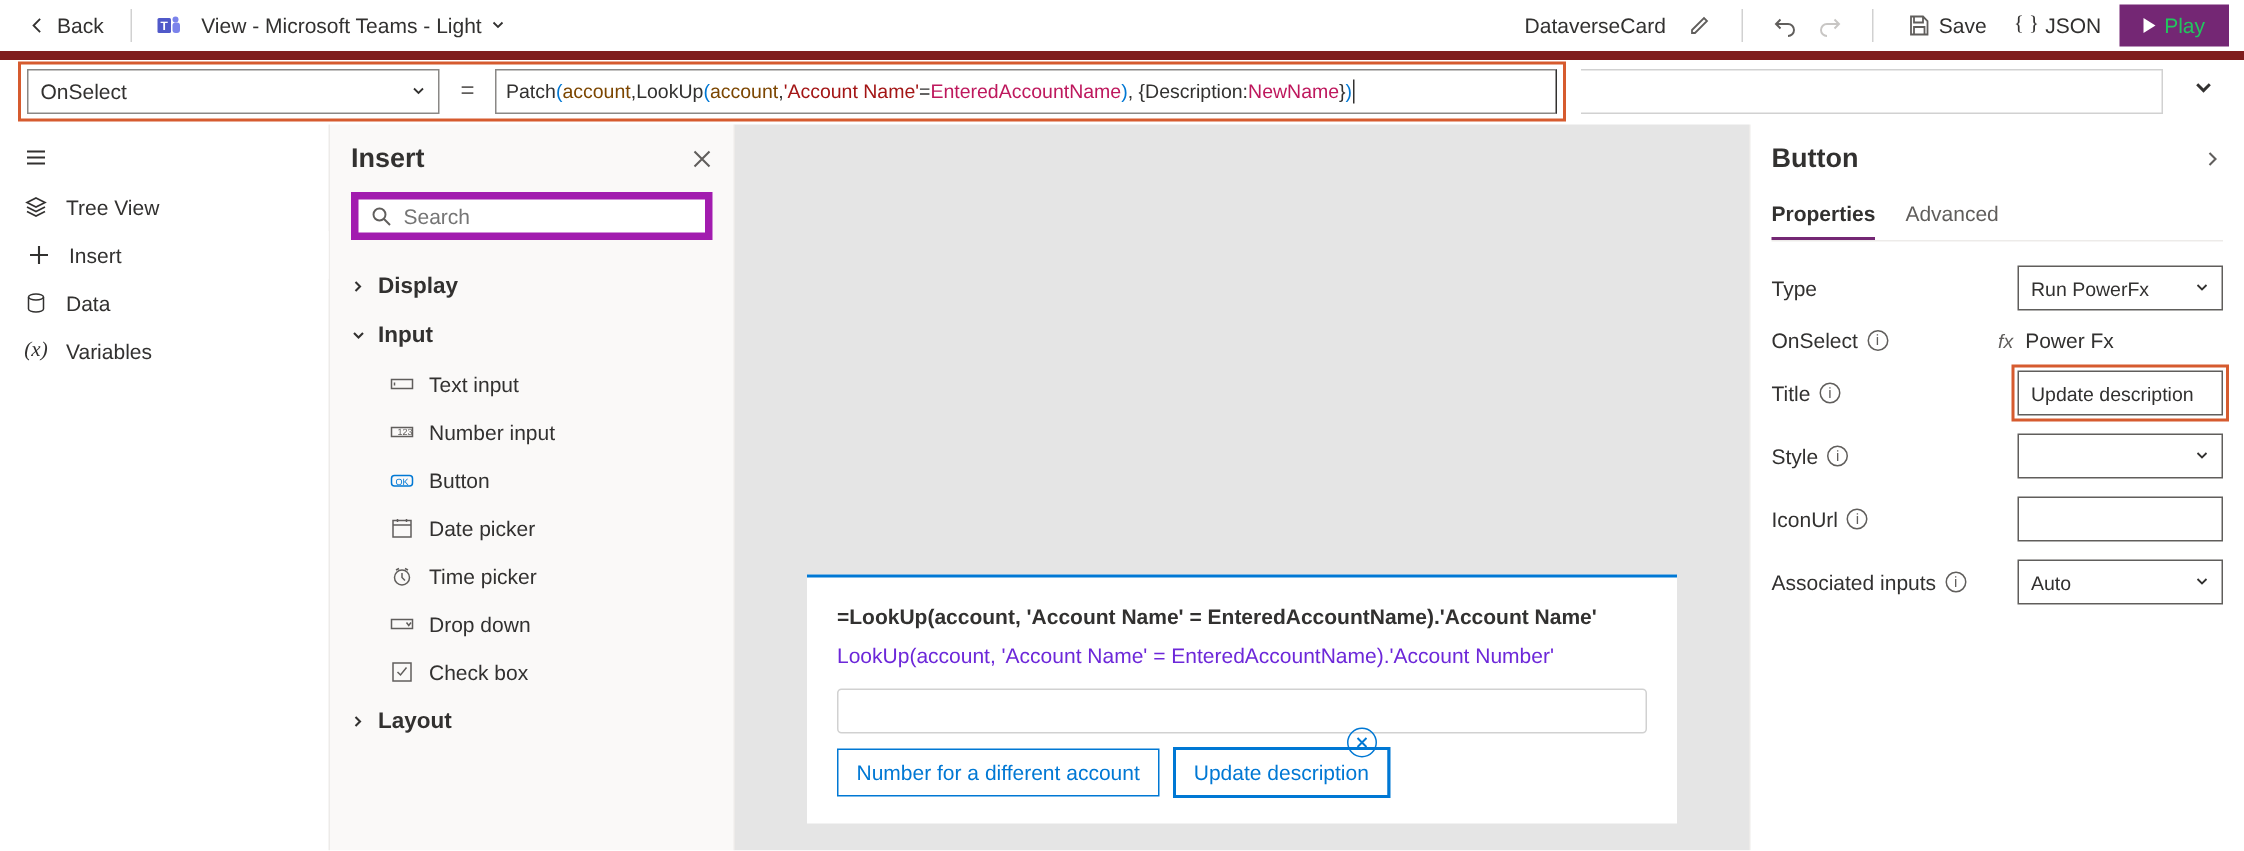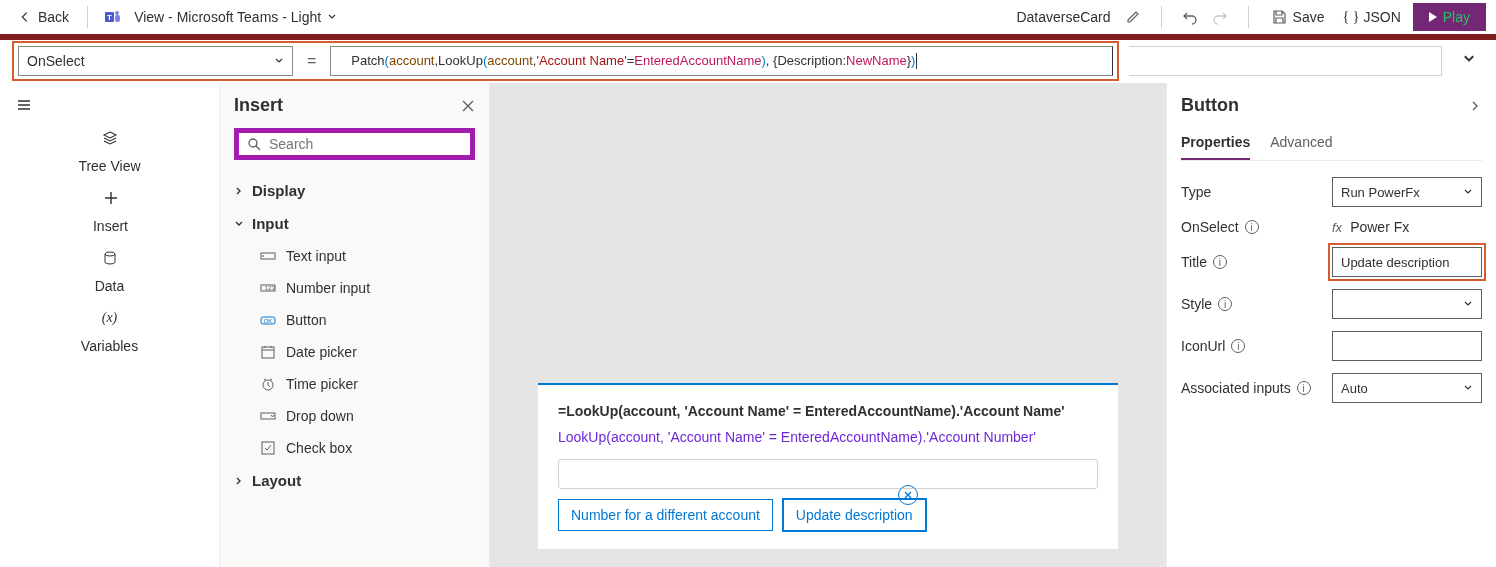--- a/index.html
+++ b/index.html
@@ -19,33 +19,33 @@
   .save-btn{display:flex;align-items:center;gap:6px;padding:4px 6px;cursor:pointer;}
   .json-btn{display:flex;align-items:center;gap:4px;padding:4px 6px;cursor:pointer;}
   .play-btn{background:#742774;color:#22c55e;padding:6px 16px;display:flex;align-items:center;gap:6px;cursor:pointer;border:none;font-size:14px;}
   .play-icon{width:0;height:0;border-top:5px solid transparent;border-bottom:5px solid transparent;border-left:8px solid #fff;}
   .chev-down{width:10px;height:10px;}
 
   .formula-row{height:43px;display:flex;align-items:center;padding:4px 10px 6px 12px;gap:10px;}
   .highlight-box{border:2px solid #d65b2f;display:flex;align-items:center;gap:10px;padding:3px 4px;}
   .prop-select{width:275px;height:30px;border:1px solid #8a8886;display:flex;align-items:center;justify-content:space-between;padding:0 8px;cursor:pointer;background:#fff;}
   .fx-eq{font-size:16px;color:#605e5c;padding:0 4px;}
-  .formula-input{width:783px;height:30px;border:1px solid #8a8886;border-right:1px solid #323130;display:flex;align-items:center;padding:0 20px;font-family:Consolas,monospace;font-size:13px;white-space:nowrap;overflow:hidden;background:#fff;}
+  .formula-input{width:708px;height:30px;border:1px solid #8a8886;border-right:1px solid #323130;display:flex;align-items:center;padding:0 6px;font-family:Consolas,monospace;font-size:13px;white-space:nowrap;overflow:hidden;background:#fff;}
   .formula-input .fn{color:#323130;}
   .formula-input .paren{color:#0078d4;}
   .formula-input .ds{color:#7c4600;}
   .formula-input .str{color:#a31515;}
   .formula-input .id{color:#be185d;}
   .formula-tail{flex:1;height:30px;border-top:1px solid #d1d1d1;border-bottom:1px solid #d1d1d1;border-right:1px solid #d1d1d1;}
   .expand-chev{padding:0 10px;cursor:pointer;}
 
   .main{display:flex;height:calc(567px - 40px - 43px);}
   .left-rail{width:220px;border-right:1px solid #edebe9;padding-top:8px;}
   .rail-toggle{padding:6px 16px;cursor:pointer;}
-  .rail-item{display:flex;align-items:center;gap:12px;padding:8px 16px;cursor:pointer;font-size:14px;flex-direction:column;}
+  .rail-item{display:flex;align-items:center;gap:12px;padding:8px 16px;cursor:pointer;font-size:14px;}
   .rail-item.active{background:#fff;border-left:2px solid transparent;}
   .rail-icon{width:16px;height:16px;display:flex;align-items:center;justify-content:center;color:#323130;}
 
   .insert-panel{width:270px;border-right:1px solid #edebe9;padding:12px 14px; background:#faf9f8;}
   .insert-head{display:flex;justify-content:space-between;align-items:center;margin-bottom:12px;}
   .insert-head h2{font-size:18px;font-weight:600;}
   .close-x{width:14px;height:14px;cursor:pointer;}
   .search-box{border:5px solid #a21caf;height:32px;display:flex;align-items:center;padding:0 8px;gap:8px;margin-bottom:14px;background:#fff;}
   .search-box input{border:none;outline:none;flex:1;font-size:14px;}
   .cat-head{display:flex;align-items:center;gap:8px;padding:8px 0;font-weight:600;cursor:pointer;font-size:15px;}
@@ -66,21 +66,21 @@
   .right-panel{width:330px;border-left:1px solid #edebe9;padding:12px 14px;background:#fff;}
   .rp-head{display:flex;justify-content:space-between;align-items:center;margin-bottom:10px;}
   .rp-head h2{font-size:18px;font-weight:600;}
   .rp-expand{width:14px;height:14px;cursor:pointer;}
   .tabs{display:flex;gap:20px;border-bottom:1px solid #edebe9;margin-bottom:16px;}
   .tab{padding:8px 0;cursor:pointer;font-size:14px;color:#605e5c;}
   .tab.active{color:#323130;font-weight:600;border-bottom:2px solid #742774;}
   .prop-row{display:flex;align-items:center;justify-content:space-between;margin-bottom:12px;gap:10px;}
   .prop-label{display:flex;align-items:center;gap:6px;font-size:14px;}
   .info-i{width:14px;height:14px;border:1px solid #605e5c;border-radius:50%;font-size:10px;display:flex;align-items:center;justify-content:center;color:#605e5c;}
-  .prop-input{width:150px;height:30px;border:1px solid #605e5c;padding:0 8px;font-size:13px;display:flex;align-items:center;justify-content:space-between;cursor:pointer;background:#fff;}
+  .prop-input{width:137px;height:30px;border:1px solid #605e5c;padding:0 8px;font-size:13px;display:flex;align-items:center;justify-content:space-between;cursor:pointer;background:#fff;}
   .prop-input.highlight{outline:2px solid #d65b2f;outline-offset:2px;}
   .fx-label{font-style:italic;font-size:13px;color:#605e5c;margin-right:4px;}
   svg { flex-shrink:0;}
 </style>
 </head>
 <body>
 
 <div class="top-bar">
   <div class="back-btn">
     <svg class="arrow-left" viewBox="0 0 16 16">

